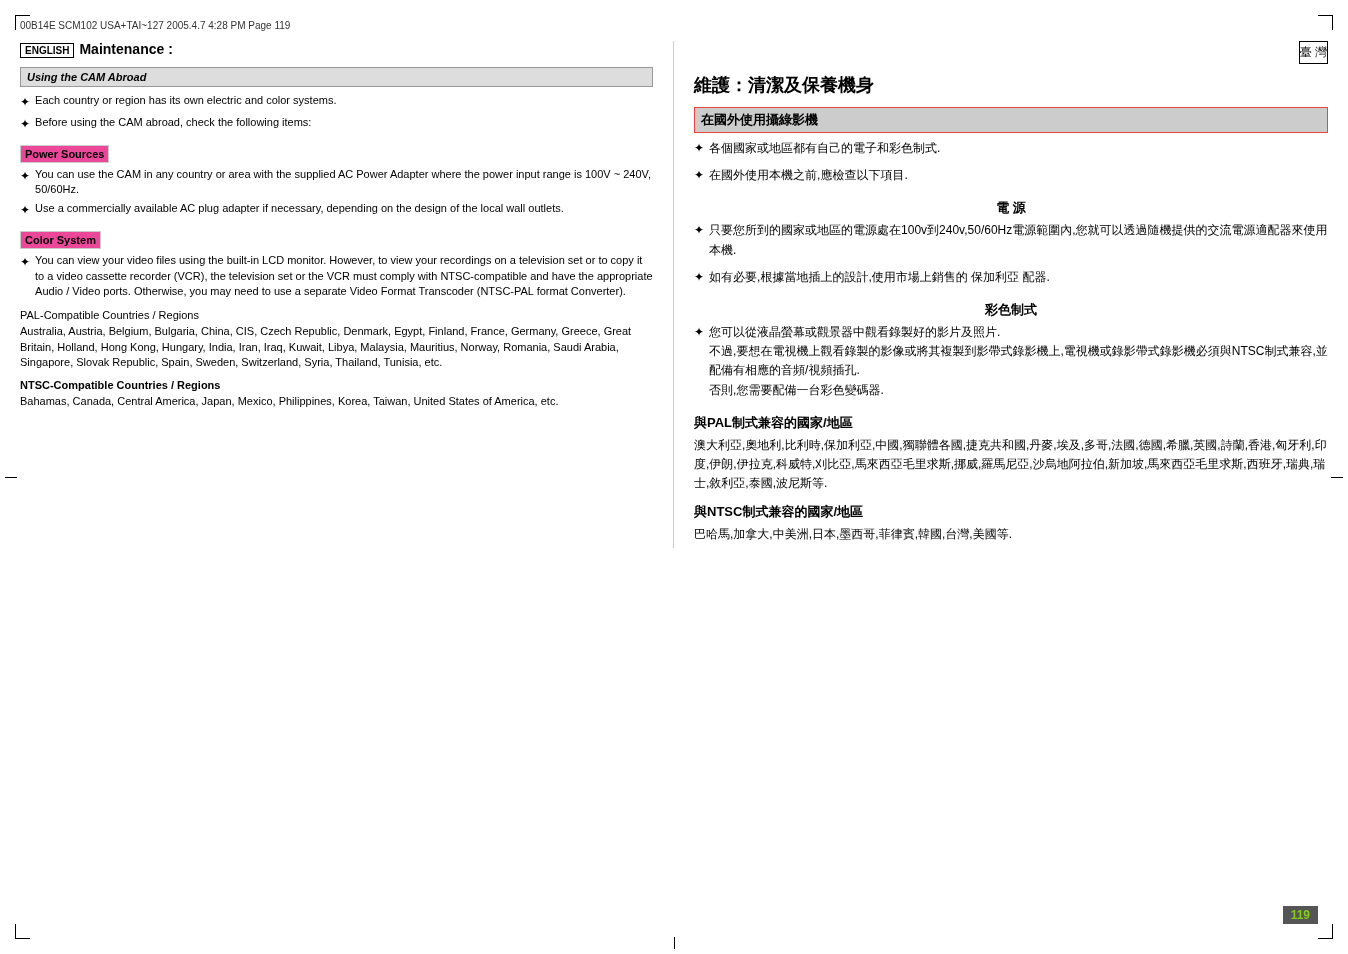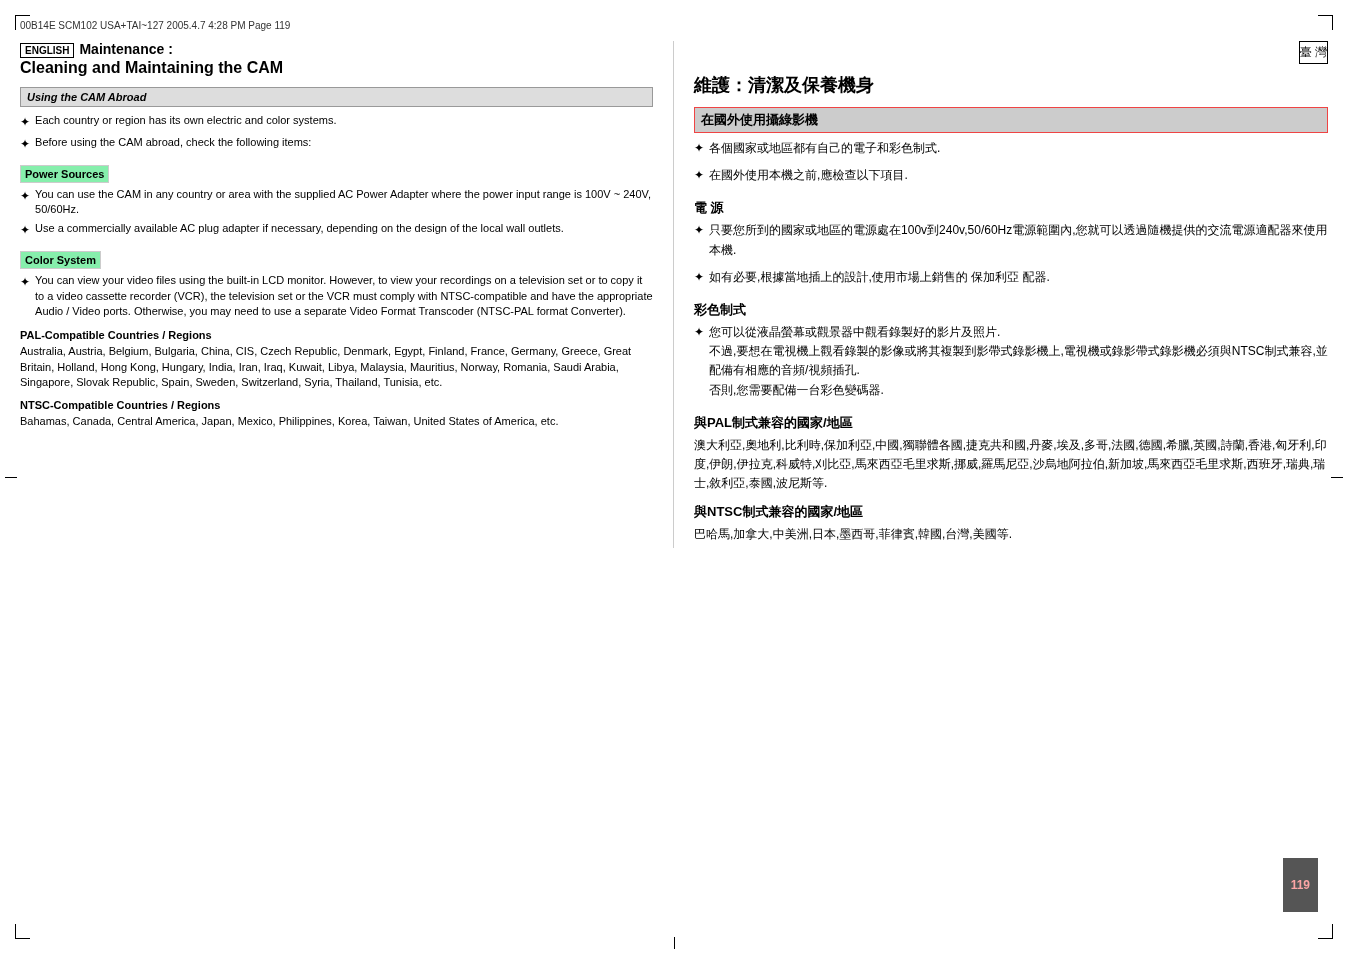--- a/index.html
+++ b/index.html
@@ -105,70 +105,71 @@
     }
     .bullet-sym {
       margin-right: 5px;
       font-size: 12px;
       flex-shrink: 0;
       margin-top: 1px;
     }
     .subsection-title {
       font-weight: bold;
       font-size: 11px;
-      background: #86efac;
+      background: #ec4899;
       border: 1px solid #ccc;
       padding: 2px 4px;
       margin-top: 8px;
       margin-bottom: 4px;
       display: inline-block;
     }
     .subsection-title-zh {
       font-size: 13px;
       font-weight: bold;
       margin-top: 10px;
       margin-bottom: 4px;
+      text-align: center;
     }
     .body-text {
       font-size: 11px;
       line-height: 1.4;
       margin-bottom: 4px;
     }
     .body-text-zh {
       font-size: 12px;
       line-height: 1.6;
       margin-bottom: 4px;
     }
     .pal-section {
       margin-top: 10px;
     }
     .pal-title {
-      font-weight: bold;
+      font-weight: normal;
       font-size: 11px;
       margin-bottom: 3px;
     }
     .pal-title-zh {
       font-size: 13px;
       font-weight: bold;
       margin-top: 10px;
       margin-bottom: 4px;
     }
     .ntsc-title {
       font-weight: bold;
       font-size: 11px;
       margin-top: 8px;
       margin-bottom: 3px;
     }
     .page-number-badge {
       position: absolute;
-      bottom: 42px;
+      bottom: 30px;
       right: 30px;
       background: #555;
-      color: #fca5a5;
-      padding: 20px 8px;
+      color: #84cc16;
+      padding: 2px 8px;
       font-size: 12px;
       font-weight: bold;
     }
     .crop-mark-corner {
       position: absolute;
       width: 15px;
       height: 15px;
     }
     .top-left-mark {
       top: 15px;
@@ -242,21 +243,20 @@
 
   <div class="main-content">
 
     <div class="left-column">
 
       
       <div class="main-title-en-line1">
         <span class="english-badge">ENGLISH</span>
         <span class="main-title-en">Maintenance :</span>
       </div>
-      <div class="main-title-en-line2">Cleaning and Maintaining the CAM</div>
 
       
       <div class="section-header-box">Using the CAM Abroad</div>
 
       <div class="bullet-item">
         <span class="bullet-sym">✦</span>
         <span>Each country or region has its own electric and color systems.</span>
       </div>
       <div class="bullet-item">
         <span class="bullet-sym">✦</span>

